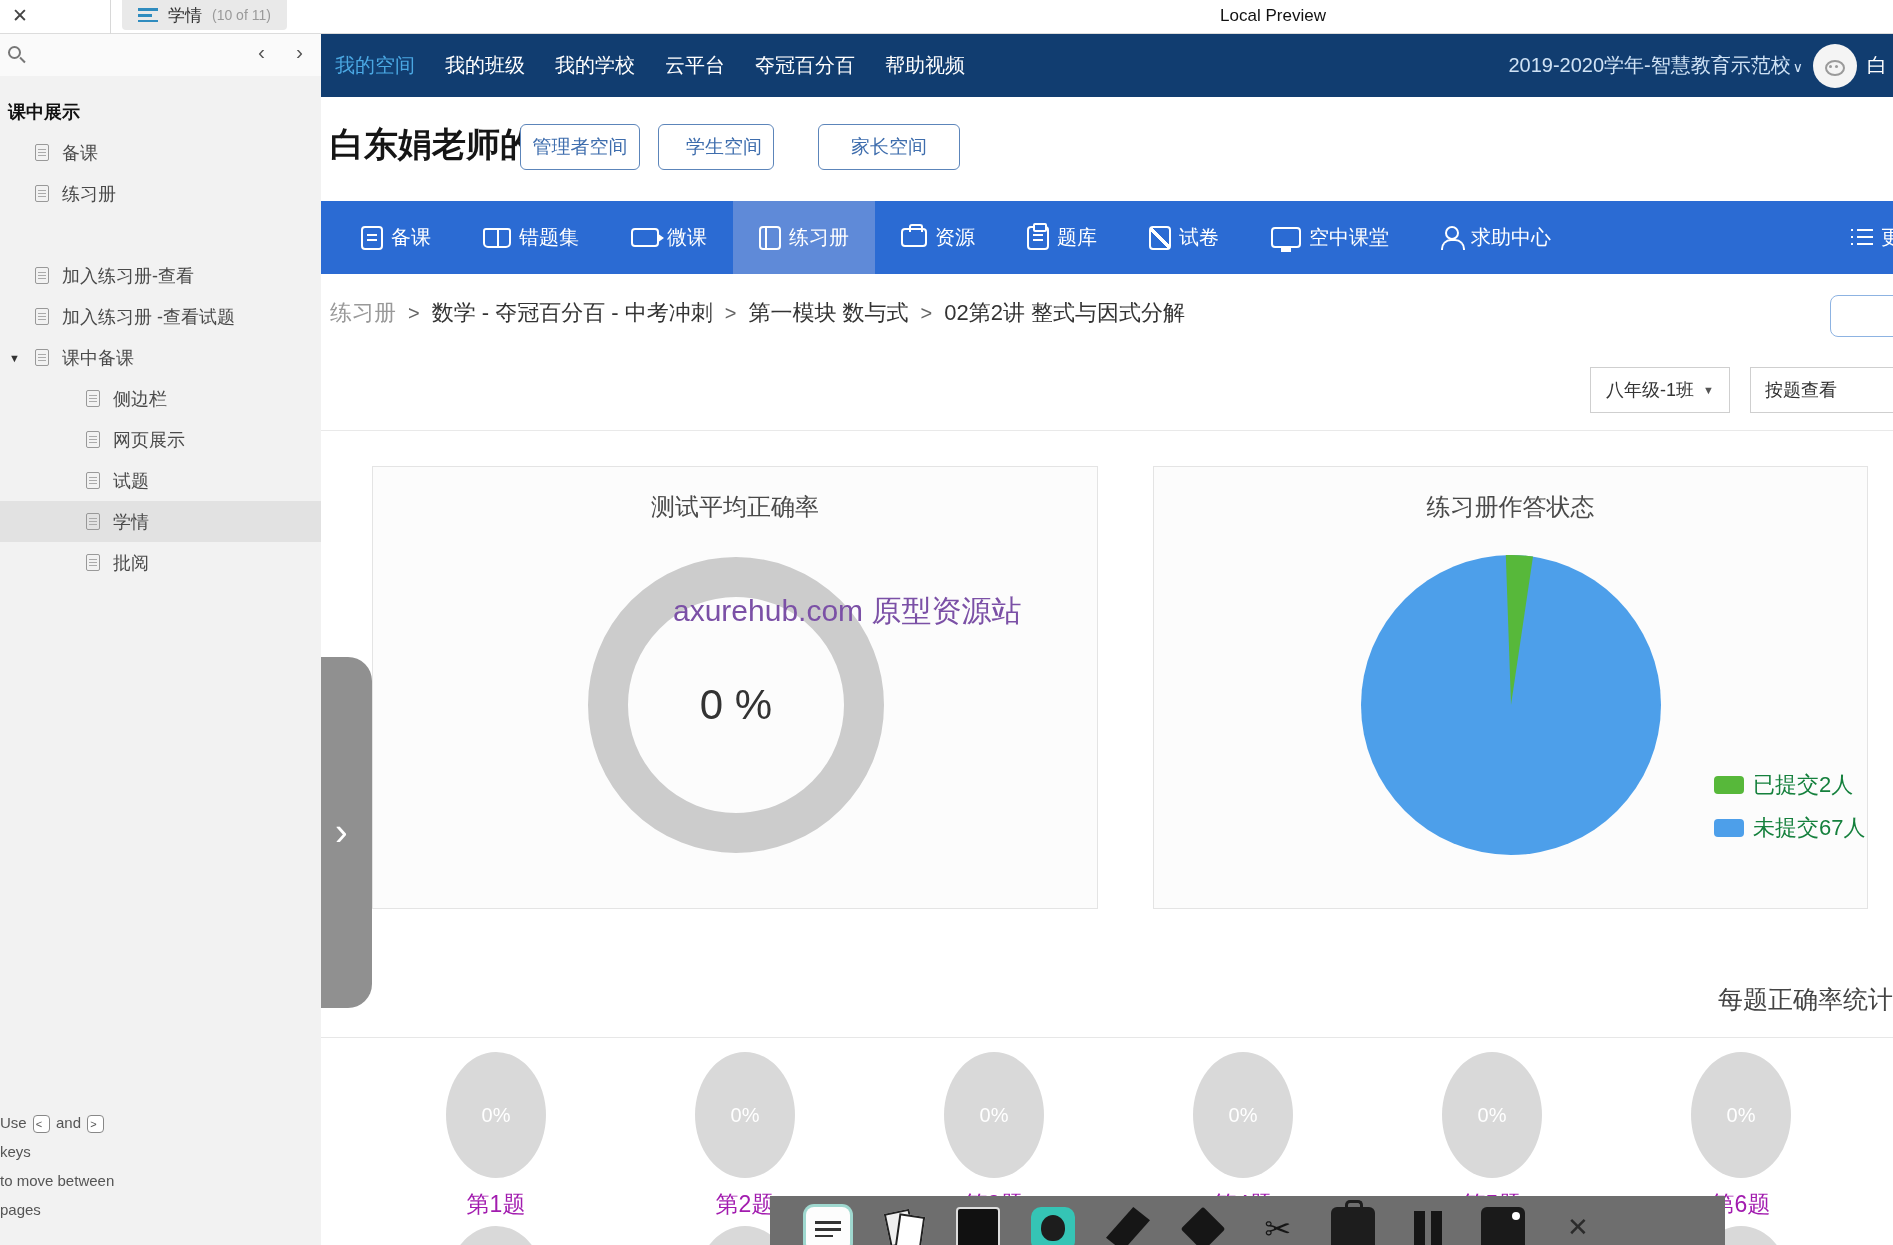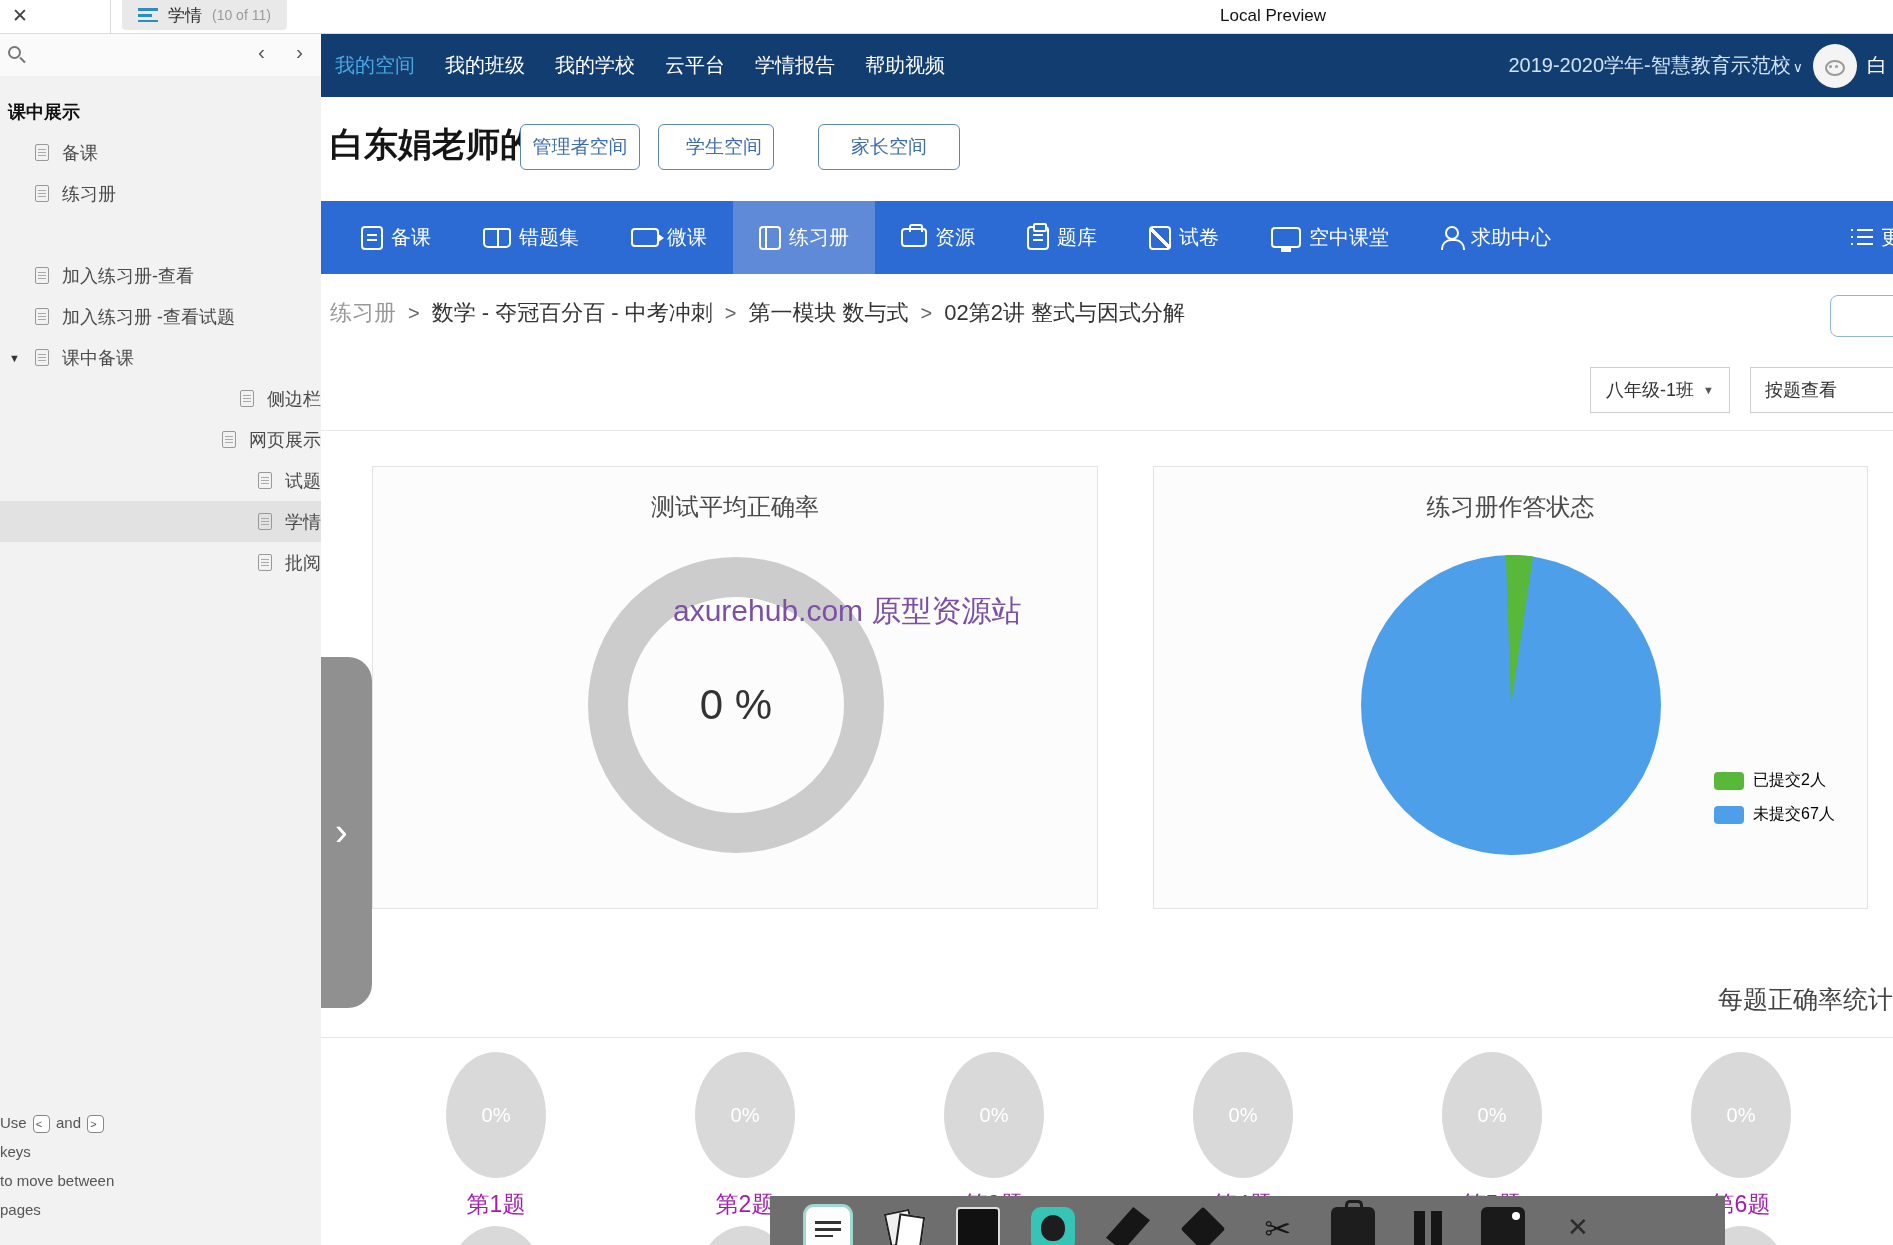--- a/index.html
+++ b/index.html
@@ -22,21 +22,21 @@
   .search-ico { position:absolute; left:8px; top:12px; width:13px; height:13px; border:2px solid #777; border-radius:50%; }
   .search-ico::after { content:""; position:absolute; left:9px; top:11px; width:7px; height:2px; background:#777; transform:rotate(45deg); }
   .chev { position:absolute; top:6px; font-size:21px; color:#555; cursor:pointer; }
   .chev.l { left:258px; } .chev.r { left:296px; }
   .side-h { position:absolute; left:8px; top:66px; font-size:18px; font-weight:bold; color:#111; }
   .srow { position:absolute; left:0; width:321px; height:41px; display:flex; align-items:center; cursor:pointer; color:#4a4a4a; font-size:18px; }
   .srow.sel { background:#e2e2e2; }
   .srow .caret { position:absolute; left:9px; font-size:11px; color:#333; }
   .doc-ico { width:14px; height:17px; border:1px solid #999; border-radius:2px; margin-right:13px; flex:0 0 auto;
     background:linear-gradient(#aaa,#aaa) 2px 4px/8px 1px no-repeat, linear-gradient(#aaa,#aaa) 2px 7px/8px 1px no-repeat, linear-gradient(#aaa,#aaa) 2px 10px/8px 1px no-repeat; }
-  .ind1 { padding-left:35px; } .ind2 { padding-left:86px;justify-content:flex-end; }
+  .ind1 { padding-left:35px; } .ind2 { padding-left:86px; }
   .side-foot { position:absolute; left:0; top:1074px; width:321px; text-align:left; color:#555; font-size:15px; line-height:29px; }
   .keycap { display:inline-block; min-width:17px; height:18px; border:1px solid #888; border-radius:4px; background:#fff; font-size:11px; line-height:16px; padding:0 2px; color:#555; vertical-align:middle; margin:0 2px; }
 
   
   .main { position:absolute; left:321px; top:34px; width:1572px; height:1211px; background:#fff; }
 
   .navy { position:absolute; left:0; top:0; width:1572px; height:63px; background:#113d70; display:flex; align-items:center; padding:0 6px 0 14px; gap:30px; overflow:hidden; }
   .navy .nitem { font-size:20px; color:#fff; cursor:pointer; white-space:nowrap; }
   .navy .nitem.active { color:#4aa7e2; }
   .navy-right { margin-left:auto; display:flex; align-items:center; gap:10px; }
@@ -90,21 +90,21 @@
 
   .card { position:absolute; top:432px; height:443px; background:#fcfcfc; border:1px solid #e4e4e4; }
   .card.c1 { left:51px; width:726px; }
   .card.c2 { left:832px; width:715px; }
   .card-title { position:absolute; left:0; top:24px; width:100%; text-align:center; font-size:24px; color:#4a4a4a; }
   .donut-wrap { position:absolute; left:203px; top:78px; width:320px; height:320px; }
   .donut-val { position:absolute; left:203px; top:78px; width:320px; height:320px; display:flex; align-items:center; justify-content:center; font-size:42px; color:#333; }
   .pie-wrap { position:absolute; left:197px; top:78px; width:320px; height:320px; }
   .legend { position:absolute; left:560px; top:303px; display:flex; flex-direction:column; gap:13px; }
   .lrow { display:flex; align-items:center; gap:9px; }
-  .ltxt { font-size:16px; color:#000000; white-space:nowrap; }
+  .ltxt { font-size:22px; color:#15803d; white-space:nowrap; }
 
   .watermark { position:absolute; left:352px; top:557px; font-size:30px; color:#7b50a6; z-index:6; white-space:nowrap; }
 
   .handle { position:absolute; left:0; top:623px; width:51px; height:351px; background:#909090; border-radius:0 24px 24px 0; z-index:7; cursor:pointer; }
   .handle .hchev { position:absolute; left:14px; top:156px; color:#fff; font-size:38px; line-height:38px; }
 
   .qtitle { position:absolute; left:0; top:949px; width:1572px; text-align:right; font-size:25px; color:#444; }
   .hr2 { position:absolute; left:0; top:1003px; width:1572px; height:1px; background:#e7e7e7; }
   .qcircle { position:absolute; top:1018px; width:100px; height:126px; border-radius:50%; background:#d9d9d9; display:flex; align-items:center; justify-content:center; color:#fff; font-size:20px; }
   .qlabel { position:absolute; top:1155px; width:100px; text-align:center; font-size:23px; color:#a21caf; }
@@ -204,21 +204,21 @@
   </div>
 </div>
 
 <div class="main">
 
   <div class="navy">
     <span class="nitem active">我的空间</span>
     <span class="nitem">我的班级</span>
     <span class="nitem">我的学校</span>
     <span class="nitem">云平台</span>
-    <span class="nitem">学情报告</span>
+    <span class="nitem">夺冠百分百</span>
     <span class="nitem">帮助视频</span>
     <div class="navy-right">
       <span class="school-year"><span>2019-2020学年-智慧教育示范校</span><span class="sy-caret">∨</span></span>
       <span class="avatar"></span>
       <span class="user-short">白</span>
     </div>
   </div>
 
   <div class="whitehead">
     <div class="space-title">白东娟老师的空间</div>

